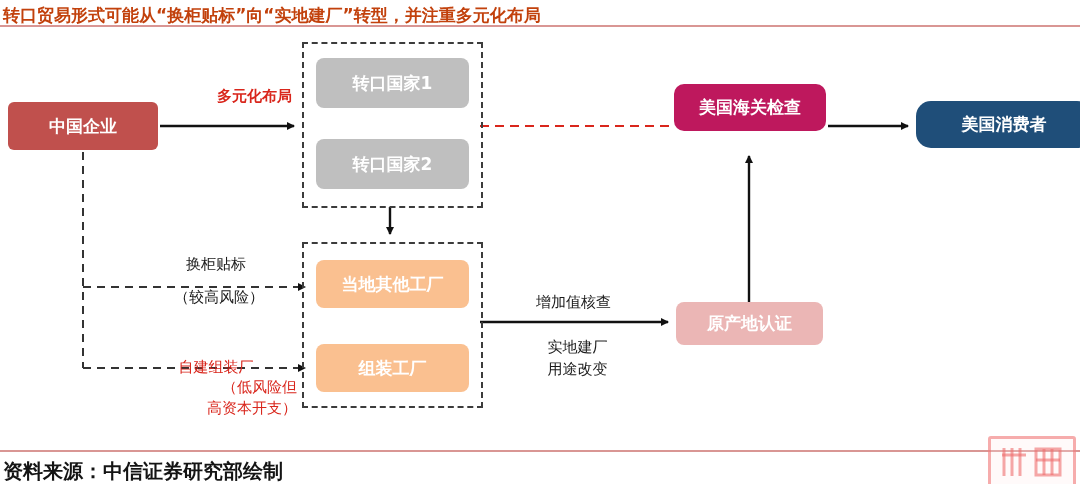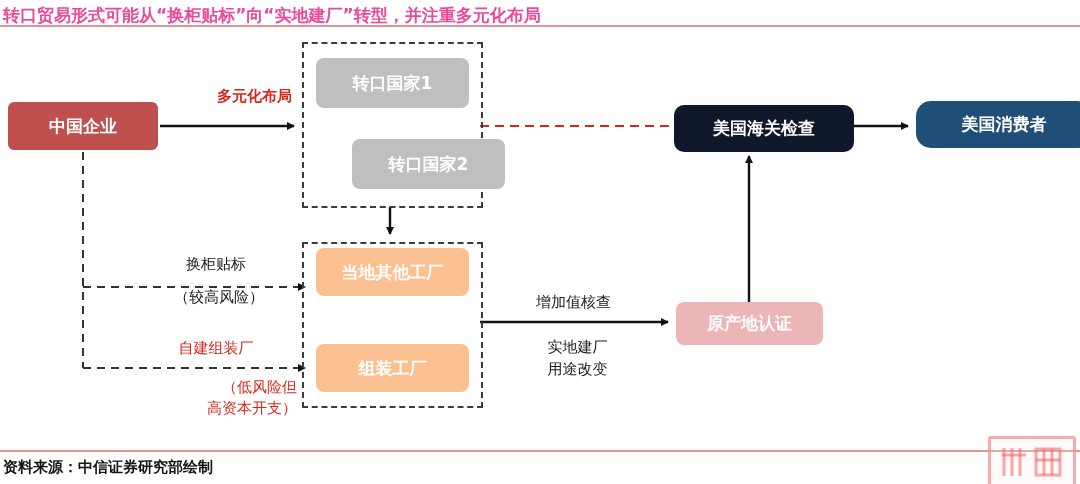--- a/index.html
+++ b/index.html
@@ -2,44 +2,44 @@
 <html><head>
 <meta charset="utf-8">
 <style>
   html,body{margin:0;padding:0;background:#ffffff;}
   .stage{
     position:relative;width:1080px;height:484px;background:#ffffff;overflow:hidden;
     font-family:"DejaVu Sans","Liberation Sans",sans-serif;color:#1a1a1a;
   }
   .title{
     position:absolute;left:3px;top:4px;width:1060px;
-    font-size:17px;font-weight:bold;color:#ec4899;letter-spacing:0;
+    font-size:17px;font-weight:bold;color:#c2410c;letter-spacing:0;
   }
   .rule{position:absolute;left:0;width:1080px;height:2px;background:#D99694;}
   .rule.top{top:25px;}
   .rule.bottom{top:450px;}
   .node{
     position:absolute;display:flex;align-items:center;justify-content:center;
     color:#ffffff;font-weight:bold;font-size:17px;border-radius:9px;text-align:left;
   }
   .node.china{left:8px;top:102px;width:150px;height:48px;background:#C0504D;border-radius:6px;}
   .node.gray{left:12px;width:153px;height:50px;background:#BFBFBF;border-radius:8px;}
   .node.orange{left:12px;width:153px;height:48px;background:#FAC090;border-radius:8px;}
-  .node.customs{left:674px;top:105px;width:180px;height:47px;background:#0f172a;border-radius:10px;}
+  .node.customs{left:674px;top:84px;width:152px;height:47px;background:#be185d;border-radius:10px;}
   .node.consumer{left:916px;top:101px;width:176px;height:47px;background:#1F4E79;border-radius:15px;}
   .node.origin{left:676px;top:302px;width:147px;height:43px;background:#EBB6B5;border-radius:8px;}
   .dashed-box{position:absolute;border:2px dashed #3c3c3c;background:transparent;}
   .dashed-box.top-group{left:302px;top:42px;width:177px;height:162px;}
   .dashed-box.bottom-group{left:302px;top:242px;width:177px;height:162px;}
   .lbl{position:absolute;font-size:15px;color:#1a1a1a;text-align:center;line-height:21px;}
   .lbl.red{color:#D9261C;}
   .lbl.b{font-weight:bold;}
   svg.arrows{position:absolute;left:0;top:0;width:1080px;height:484px;pointer-events:none;}
   .source{
-    position:absolute;left:3px;top:458px;font-size:15px;font-weight:bold;color:#141414;
+    position:absolute;left:3px;top:458px;font-size:20px;font-weight:bold;color:#141414;
   }
   .watermark{
     position:absolute;left:988px;top:436px;width:82px;height:46px;
     border:3px solid rgba(238,110,110,0.55);border-radius:3px;
     background:rgba(255,235,235,0.25);display:flex;align-items:center;justify-content:center;gap:6px;
   }
   .watermark svg{display:block;}
 </style>
 </head>
 <body>
@@ -72,36 +72,36 @@
 
     <line x1="480" y1="322" x2="668" y2="322" stroke="#111" stroke-width="2.4" marker-end="url(#ah)"></line>
 
     <line x1="749" y1="343" x2="749" y2="156" stroke="#111" stroke-width="2.4" marker-end="url(#ah)"></line>
   </svg>
 
   <div class="node china">中国企业</div>
 
   <div class="dashed-box top-group">
     <div class="node gray" style="top:14px;">转口国家1</div>
-    <div class="node gray" style="top:95px;margin-left:36px;">转口国家2</div>
+    <div class="node gray" style="top:95px;">转口国家2</div>
   </div>
 
   <div class="dashed-box bottom-group">
-    <div class="node orange" style="top:4px;">当地其他工厂</div>
+    <div class="node orange" style="top:16px;">当地其他工厂</div>
     <div class="node orange" style="top:100px;">组装工厂</div>
   </div>
 
   <div class="node customs">美国海关检查</div>
   <div class="node consumer">美国消费者</div>
   <div class="node origin">原产地认证</div>
 
   <div class="lbl red b" style="left:157px;top:86px;width:135px;text-align:right;">多元化布局</div>
   <div class="lbl" style="left:150px;top:254px;width:132px;">换柜贴标</div>
   <div class="lbl" style="left:144px;top:287px;width:150px;">（较高风险）</div>
-  <div class="lbl red" style="left:150px;top:338px;width:132px;text-align:center;">自建组装厂</div>
+  <div class="lbl red" style="left:150px;top:357px;width:132px;text-align:center;">自建组装厂</div>
   <div class="lbl red" style="left:152px;top:377px;width:145px;text-align:right;">
     <span style="display:block;">（低风险但</span>
     <span style="display:block;">高资本开支）</span>
   </div>
   <div class="lbl" style="left:506px;top:292px;width:135px;">增加值核查</div>
   <div class="lbl" style="left:510px;top:336px;width:135px;line-height:22px;">
     <span style="display:block;">实地建厂</span>
     <span style="display:block;">用途改变</span>
   </div>
 

